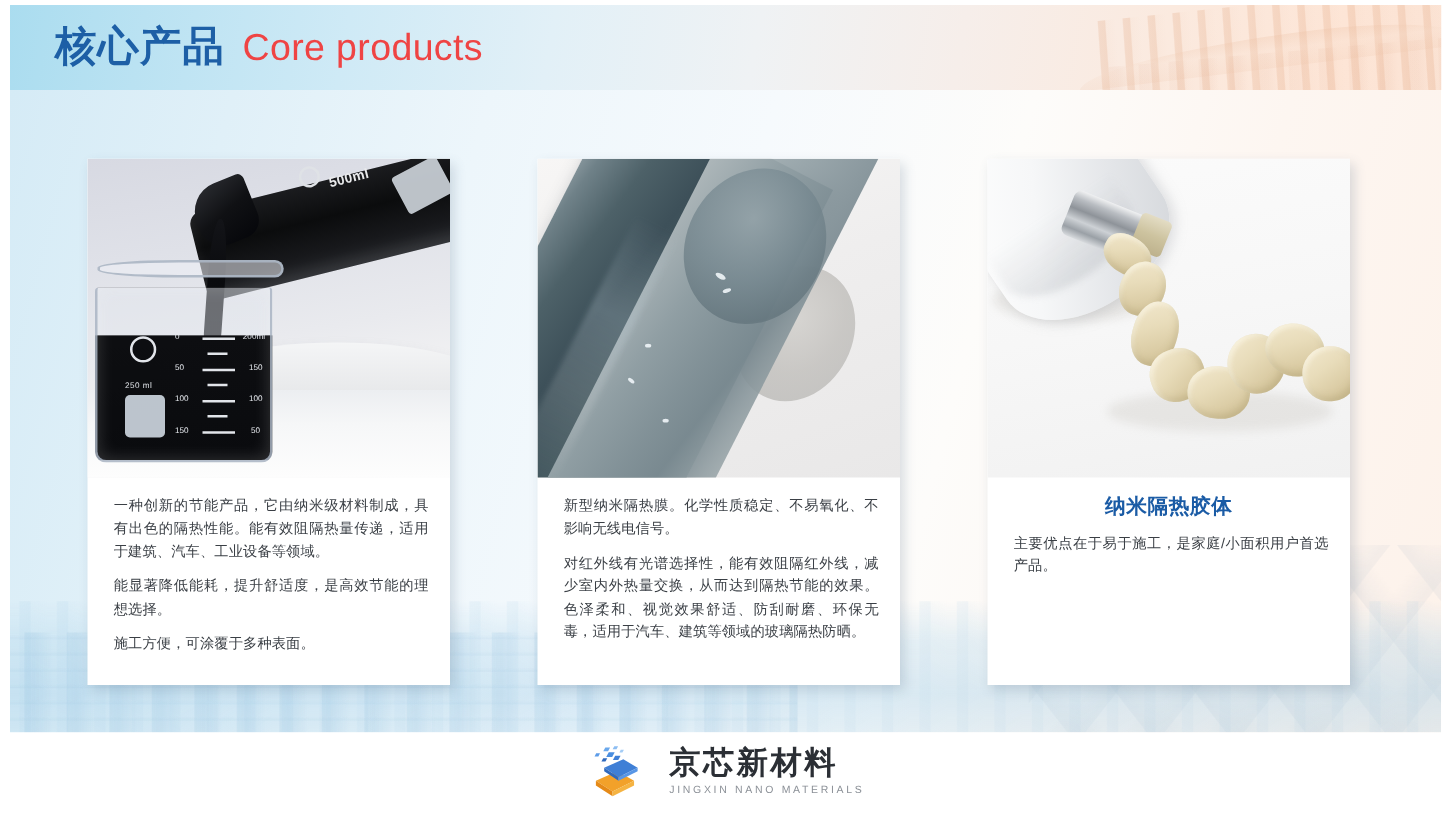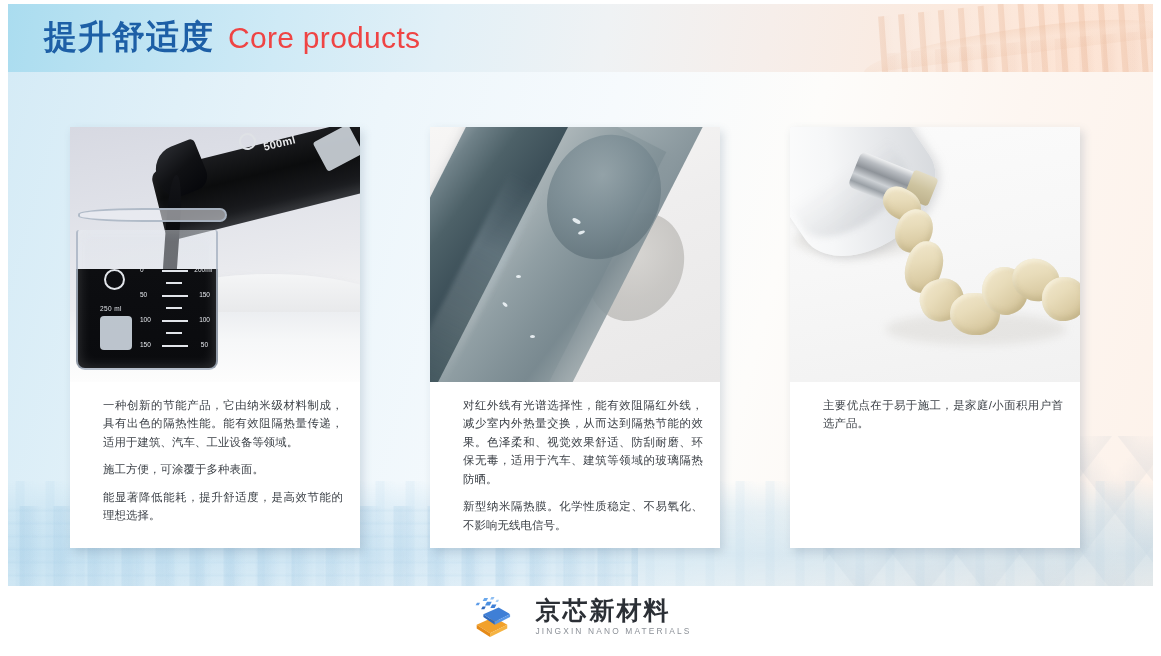--- a/index.html
+++ b/index.html
@@ -232,21 +232,21 @@
     font-weight: bold;
     color: #1a5ba5;
     letter-spacing: 0.5px;
     margin: 0 0 10px 0;
     line-height: 1.2;
   }
   .card-para {
     font-size: 11.4px;
     line-height: 1.62;
     color: #3a3f45;
-    margin: 0 0 9px 16px;
+    margin: 0 0 9px 4px;
     text-align: justify;
     letter-spacing: 0.1px;
   }
   .card-para:last-child { margin-bottom: 0; }
 
   
   .footer {
     position: absolute;
     left: 8px; top: 586px;
     width: 1145px; height: 64px;
@@ -505,21 +505,21 @@
 <body>
 
 <div id="slide">
 
   <div class="header-band">
     <div class="header-cols"></div>
     <div class="header-cols-cap"></div>
     <div class="header-cols-lower"></div>
   </div>
   <div class="header-title">
-    <span class="title-cn">提升舒适度</span><span class="title-en">Core products</span>
+    <span class="title-cn">核心产品</span><span class="title-en">Core products</span>
   </div>
 
   <div class="body-area">
     <div class="lattice-watermark"></div>
     <div class="city-watermark"></div>
     <div class="city-watermark-2"></div>
   </div>
 
   <div class="cards">
 
@@ -554,41 +554,41 @@
             <i style="left:22px;top:31px;width:26px;"></i>
             <i style="left:26px;top:43px;width:16px;"></i>
             <i style="left:22px;top:56px;width:26px;"></i>
             <i style="left:26px;top:68px;width:16px;"></i>
             <i style="left:22px;top:81px;width:26px;"></i>
           </div>
         </div>
       </div>
       <div class="card-body">
         <p class="card-para">一种创新的节能产品，它由纳米级材料制成，具有出色的隔热性能。能有效阻隔热量传递，适用于建筑、汽车、工业设备等领域。</p>
+        <p class="card-para">能显著降低能耗，提升舒适度，是高效节能的理想选择。</p>
         <p class="card-para">施工方便，可涂覆于多种表面。</p>
-        <p class="card-para">能显著降低能耗，提升舒适度，是高效节能的理想选择。</p>
       </div>
     </div>
 
     <div class="card" id="card-1">
       <div class="card-photo ph2">
         <div class="ph2-cap2"></div>
         <div class="ph2-roll"></div>
         <div class="ph2-roll-b"></div>
         <div class="ph2-cap"></div>
         <div class="ph2-gloss"></div>
         <div class="ph2-fleck" style="left:142px;top:92px;width:9px;height:4px;transform:rotate(30deg);"></div>
         <div class="ph2-fleck" style="left:148px;top:104px;width:7px;height:3px;transform:rotate(-20deg);"></div>
         <div class="ph2-fleck" style="left:86px;top:148px;width:5px;height:3px;"></div>
         <div class="ph2-fleck" style="left:72px;top:176px;width:6px;height:3px;transform:rotate(40deg);"></div>
         <div class="ph2-fleck" style="left:100px;top:208px;width:5px;height:3px;"></div>
       </div>
       <div class="card-body">
+        <p class="card-para">新型纳米隔热膜。化学性质稳定、不易氧化、不影响无线电信号。</p>
         <p class="card-para">对红外线有光谱选择性，能有效阻隔红外线，减少室内外热量交换，从而达到隔热节能的效果。色泽柔和、视觉效果舒适、防刮耐磨、环保无毒，适用于汽车、建筑等领域的玻璃隔热防晒。</p>
-        <p class="card-para">新型纳米隔热膜。化学性质稳定、不易氧化、不影响无线电信号。</p>
       </div>
     </div>
 
     <div class="card" id="card-2">
       <div class="card-photo ph3">
         <div class="ph3-shadow" style="left:4px;top:96px;width:130px;height:34px;"></div>
         <div class="ph3-shadow" style="left:96px;top:186px;width:180px;height:32px;"></div>
         <div class="ph3-tube"></div>
         <div class="ph3-tube-shade"></div>
         <div class="ph3-nozzle"></div>
@@ -597,20 +597,21 @@
         <div class="ph3-paste" style="left:92px;top:62px;width:40px;height:30px;border-radius:40% 50% 40% 50%;transform:rotate(28deg);"></div>
         <div class="ph3-paste" style="left:106px;top:82px;width:36px;height:44px;border-radius:48%;transform:rotate(22deg);"></div>
         <div class="ph3-paste" style="left:116px;top:114px;width:36px;height:52px;border-radius:46%;transform:rotate(16deg);"></div>
         <div class="ph3-paste" style="left:130px;top:152px;width:44px;height:42px;border-radius:46%;transform:rotate(-18deg);"></div>
         <div class="ph3-paste" style="left:160px;top:166px;width:50px;height:42px;border-radius:48%;transform:rotate(4deg);"></div>
         <div class="ph3-paste" style="left:192px;top:140px;width:46px;height:48px;border-radius:50%;transform:rotate(-10deg);"></div>
         <div class="ph3-paste" style="left:222px;top:132px;width:48px;height:42px;border-radius:50%;transform:rotate(16deg);"></div>
         <div class="ph3-paste" style="left:252px;top:150px;width:44px;height:44px;border-radius:48%;transform:rotate(-6deg);"></div>
       </div>
       <div class="card-body">
+        <div class="card-title">纳米隔热胶体</div>
         <p class="card-para">主要优点在于易于施工，是家庭/小面积用户首选产品。</p>
       </div>
     </div>
 
   </div>
 
   <div class="footer">
     <div class="logo-wrap">
       <svg class="logo-mark" viewBox="0 0 46 44">
         <polygon points="8,30 26,22 40,30 22,39" fill="#f2a12a"></polygon>

